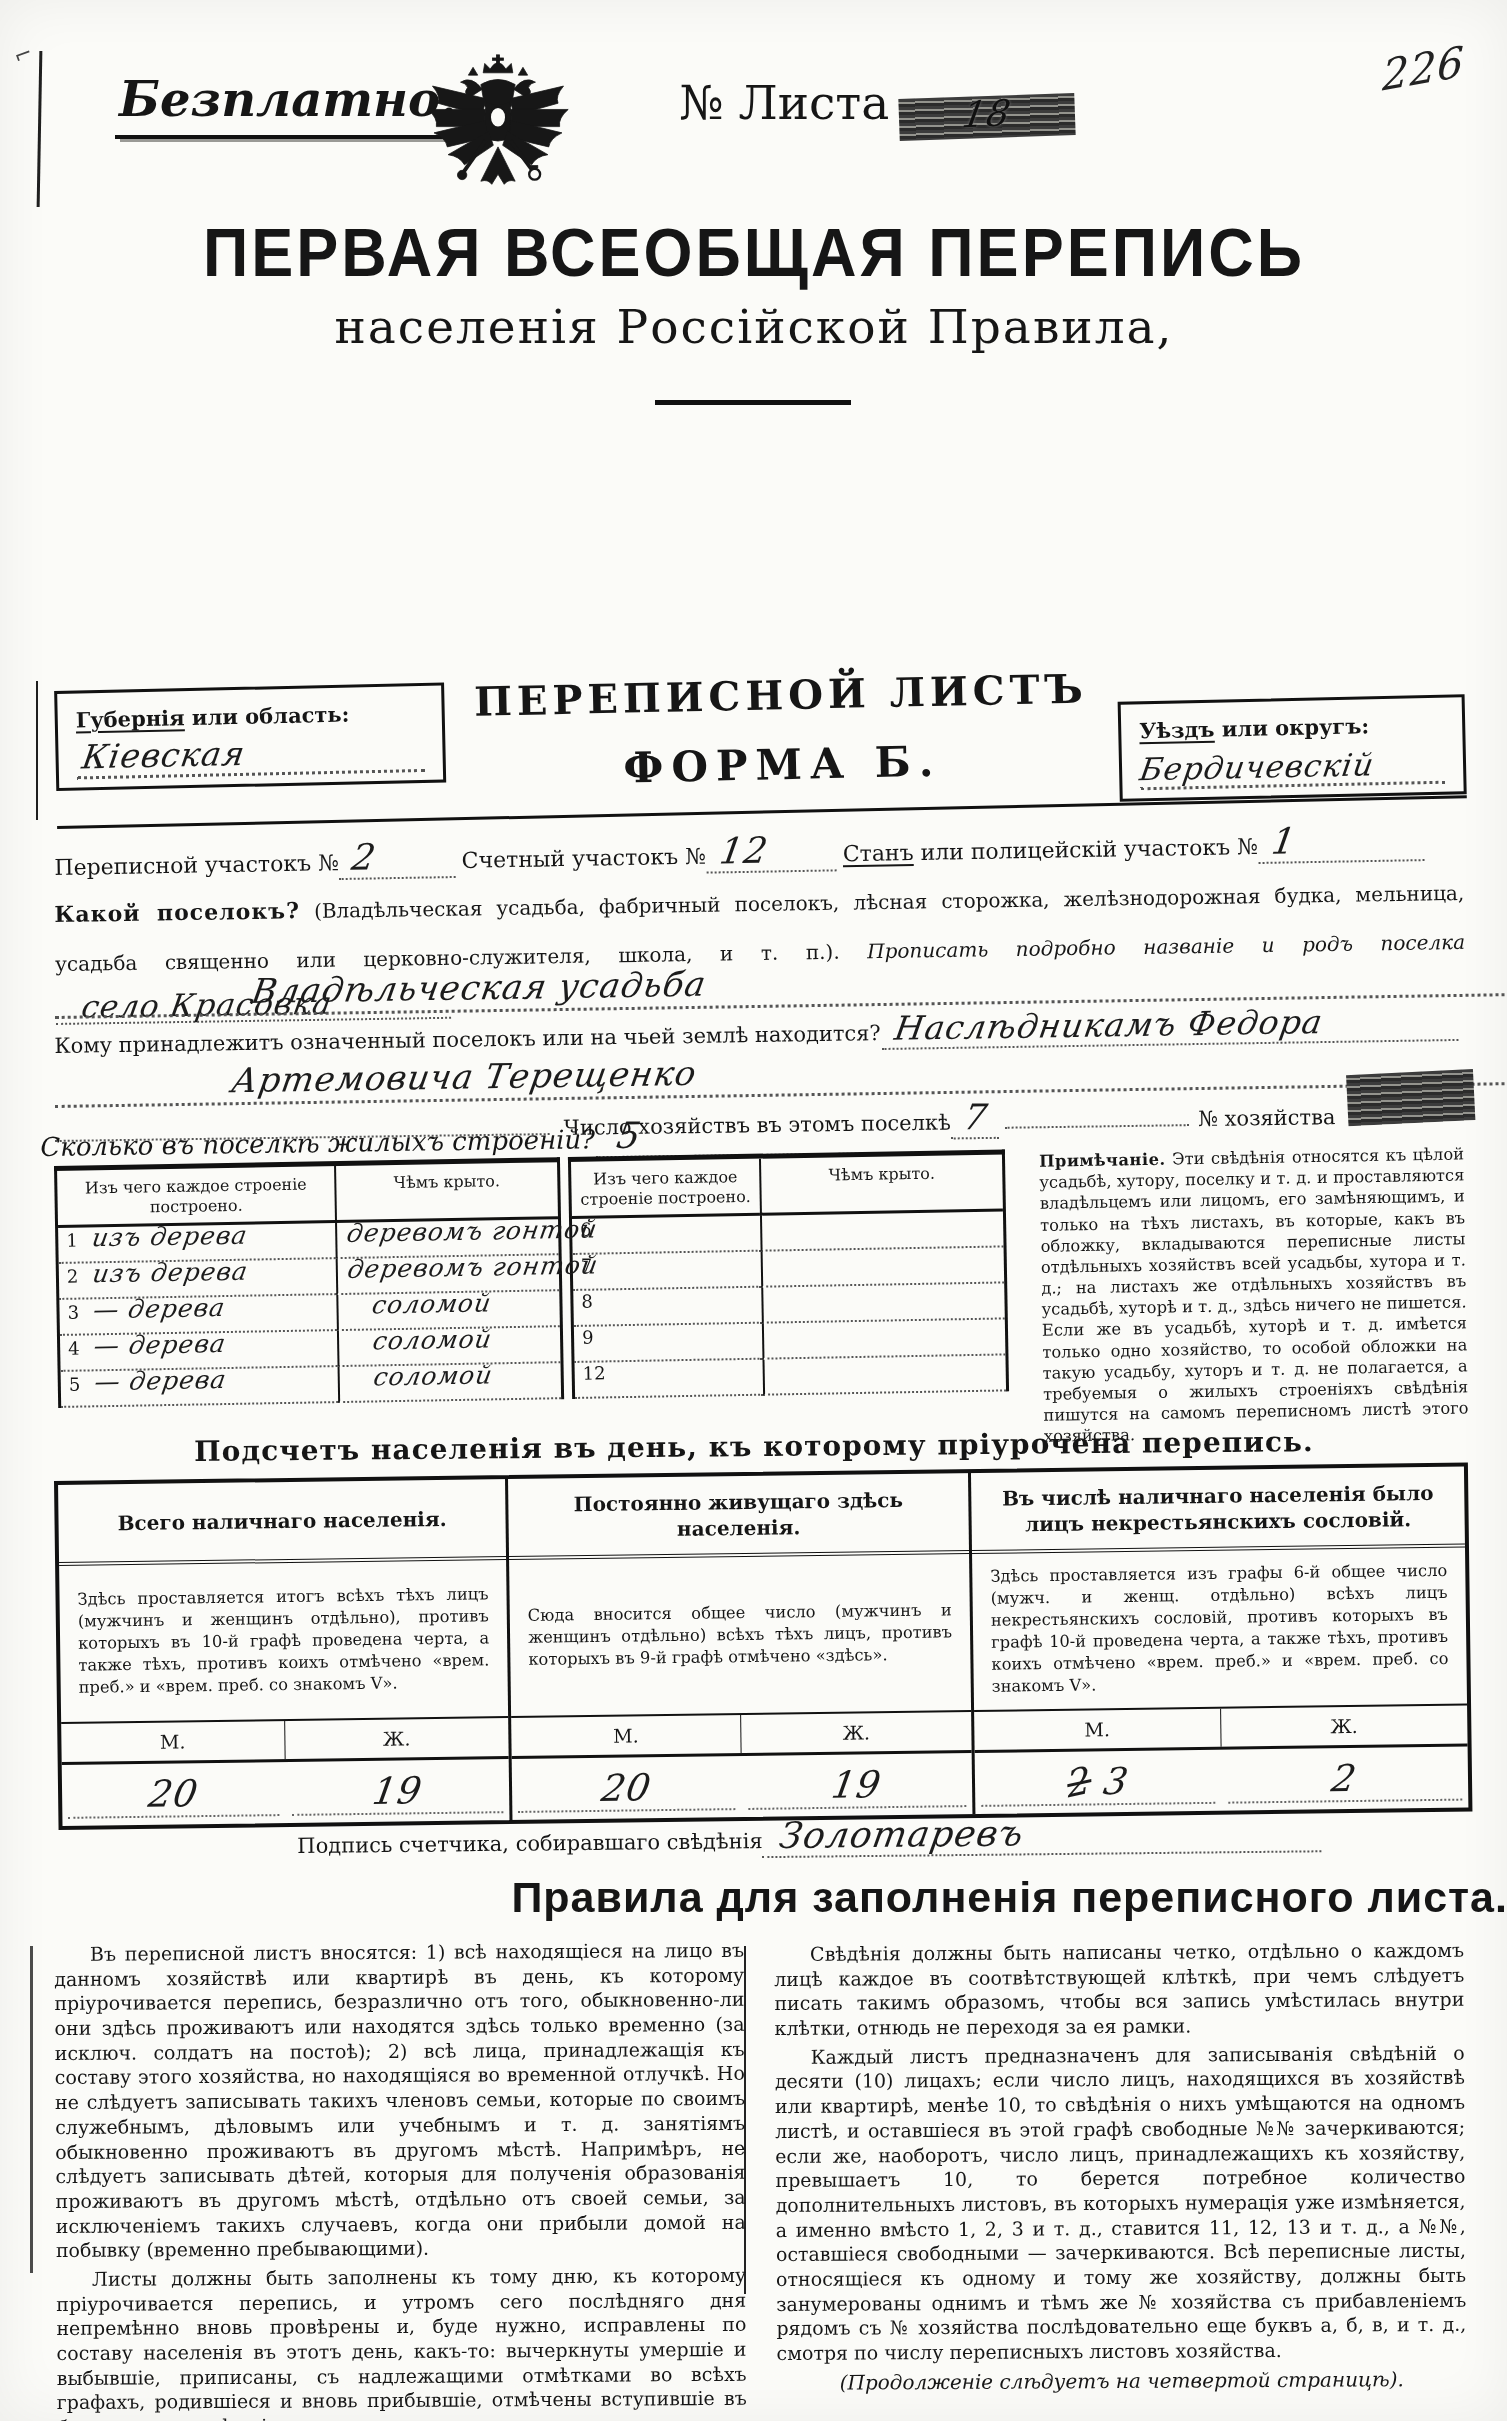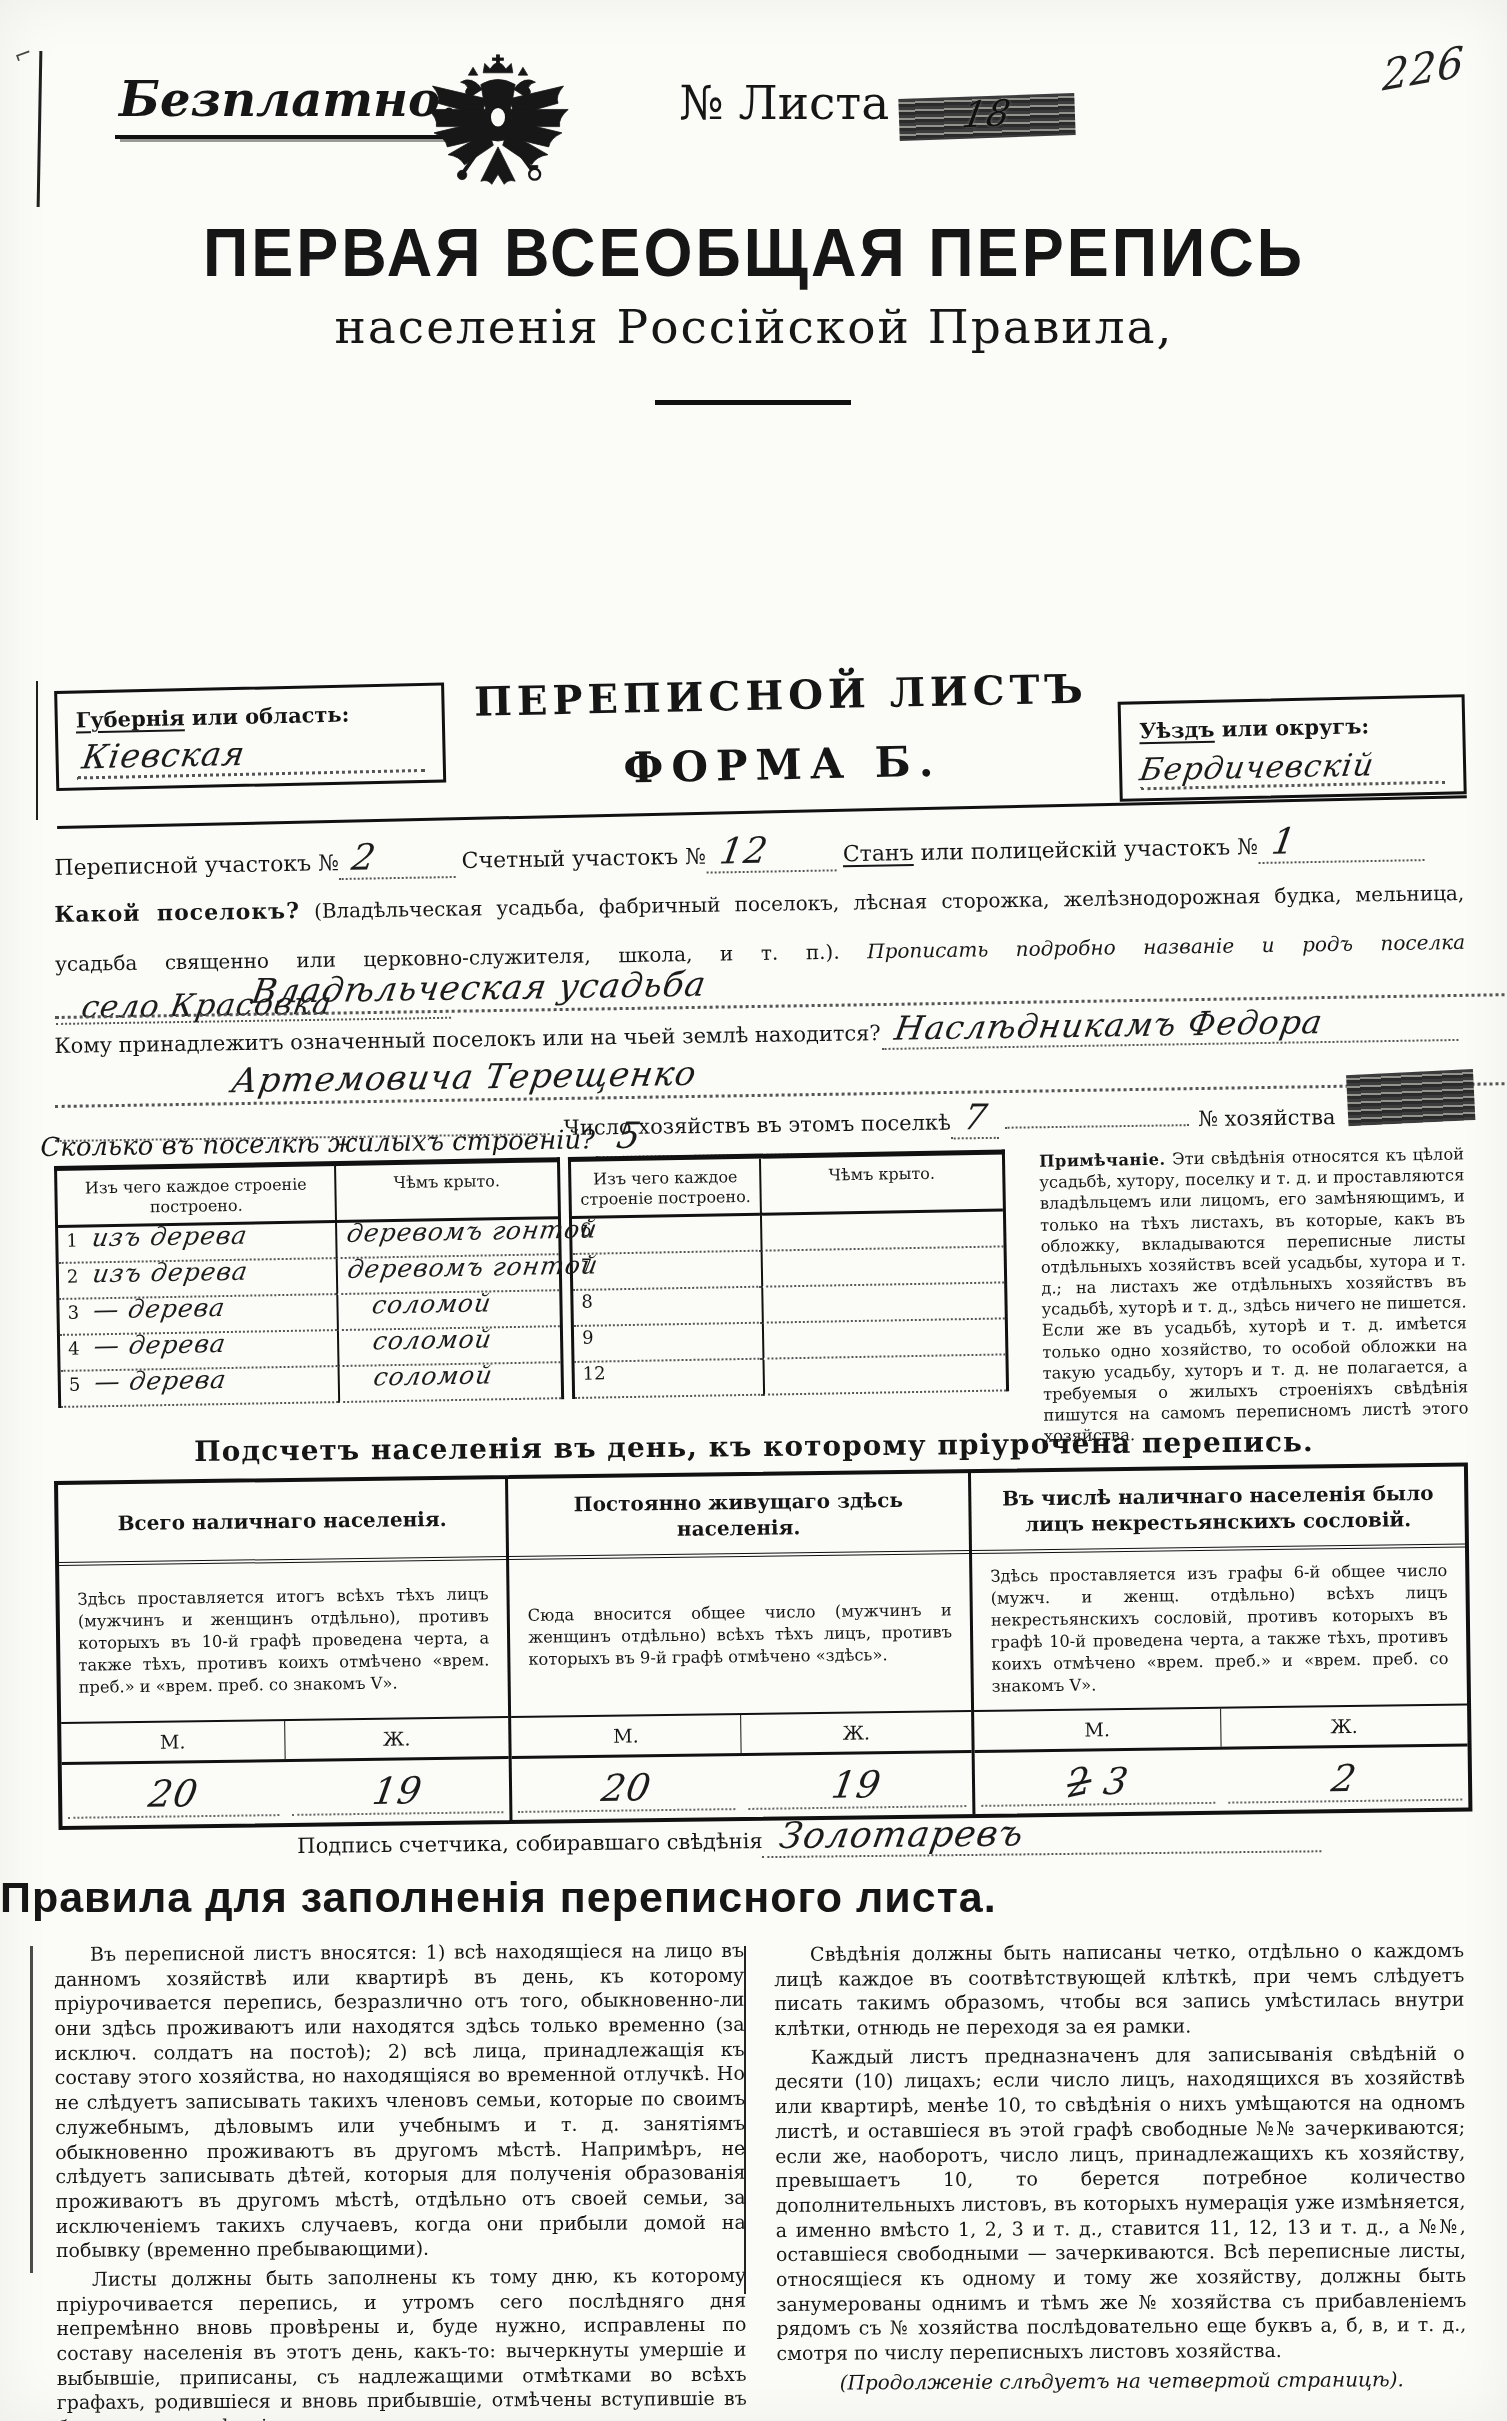--- a/index.html
+++ b/index.html
@@ -115,21 +115,21 @@
   .vcell:first-child{border-right:1px solid #11111100;}
   .vcell::after{content:"";position:absolute;left:6px;right:6px;bottom:7px;border-bottom:2px dotted #666;}
   .vcell .hw{font-size:37px;}
   .struck{text-decoration:line-through;text-decoration-thickness:3px;transform:rotate(-12deg) skewX(-10deg);}
   
   .band-sig{left:297px;top:1820px;width:1049px;font-size:21px;display:flex;align-items:baseline;
             transform:rotate(-0.6deg);transform-origin:left top;white-space:nowrap;}
   .band-sig .fills{border-bottom:2px dotted #555;padding:0 40px 0 18px;}
   .band-sig .hw{font-size:36px;}
   
-  .rtitle{left:0;top:1873px;width:100%;text-align:left;
+  .rtitle{left:0;top:1873px;width:100%;text-align:right;
           font-family:"Liberation Sans",sans-serif;font-weight:bold;font-size:43px;letter-spacing:1px;}
   .band-rules{left:54px;top:1942px;width:1410px;display:flex;gap:30px;}
   .rcol{width:690px;font-size:19px;line-height:1.3;text-align:justify;
         transform:rotate(-0.35deg);transform-origin:left top;}
   .rcol p{margin:0 0 4px;text-indent:36px;}
   .cont{text-align:center;font-style:italic;font-size:20px;margin-top:14px;text-indent:0 !important;}
   .colrule{left:744px;top:1946px;width:2px;height:348px;background:#222;}
   
   .art{background:#1f1f1f;}
   .artmark{font-size:22px;color:#444;transform:rotate(-20deg);}

